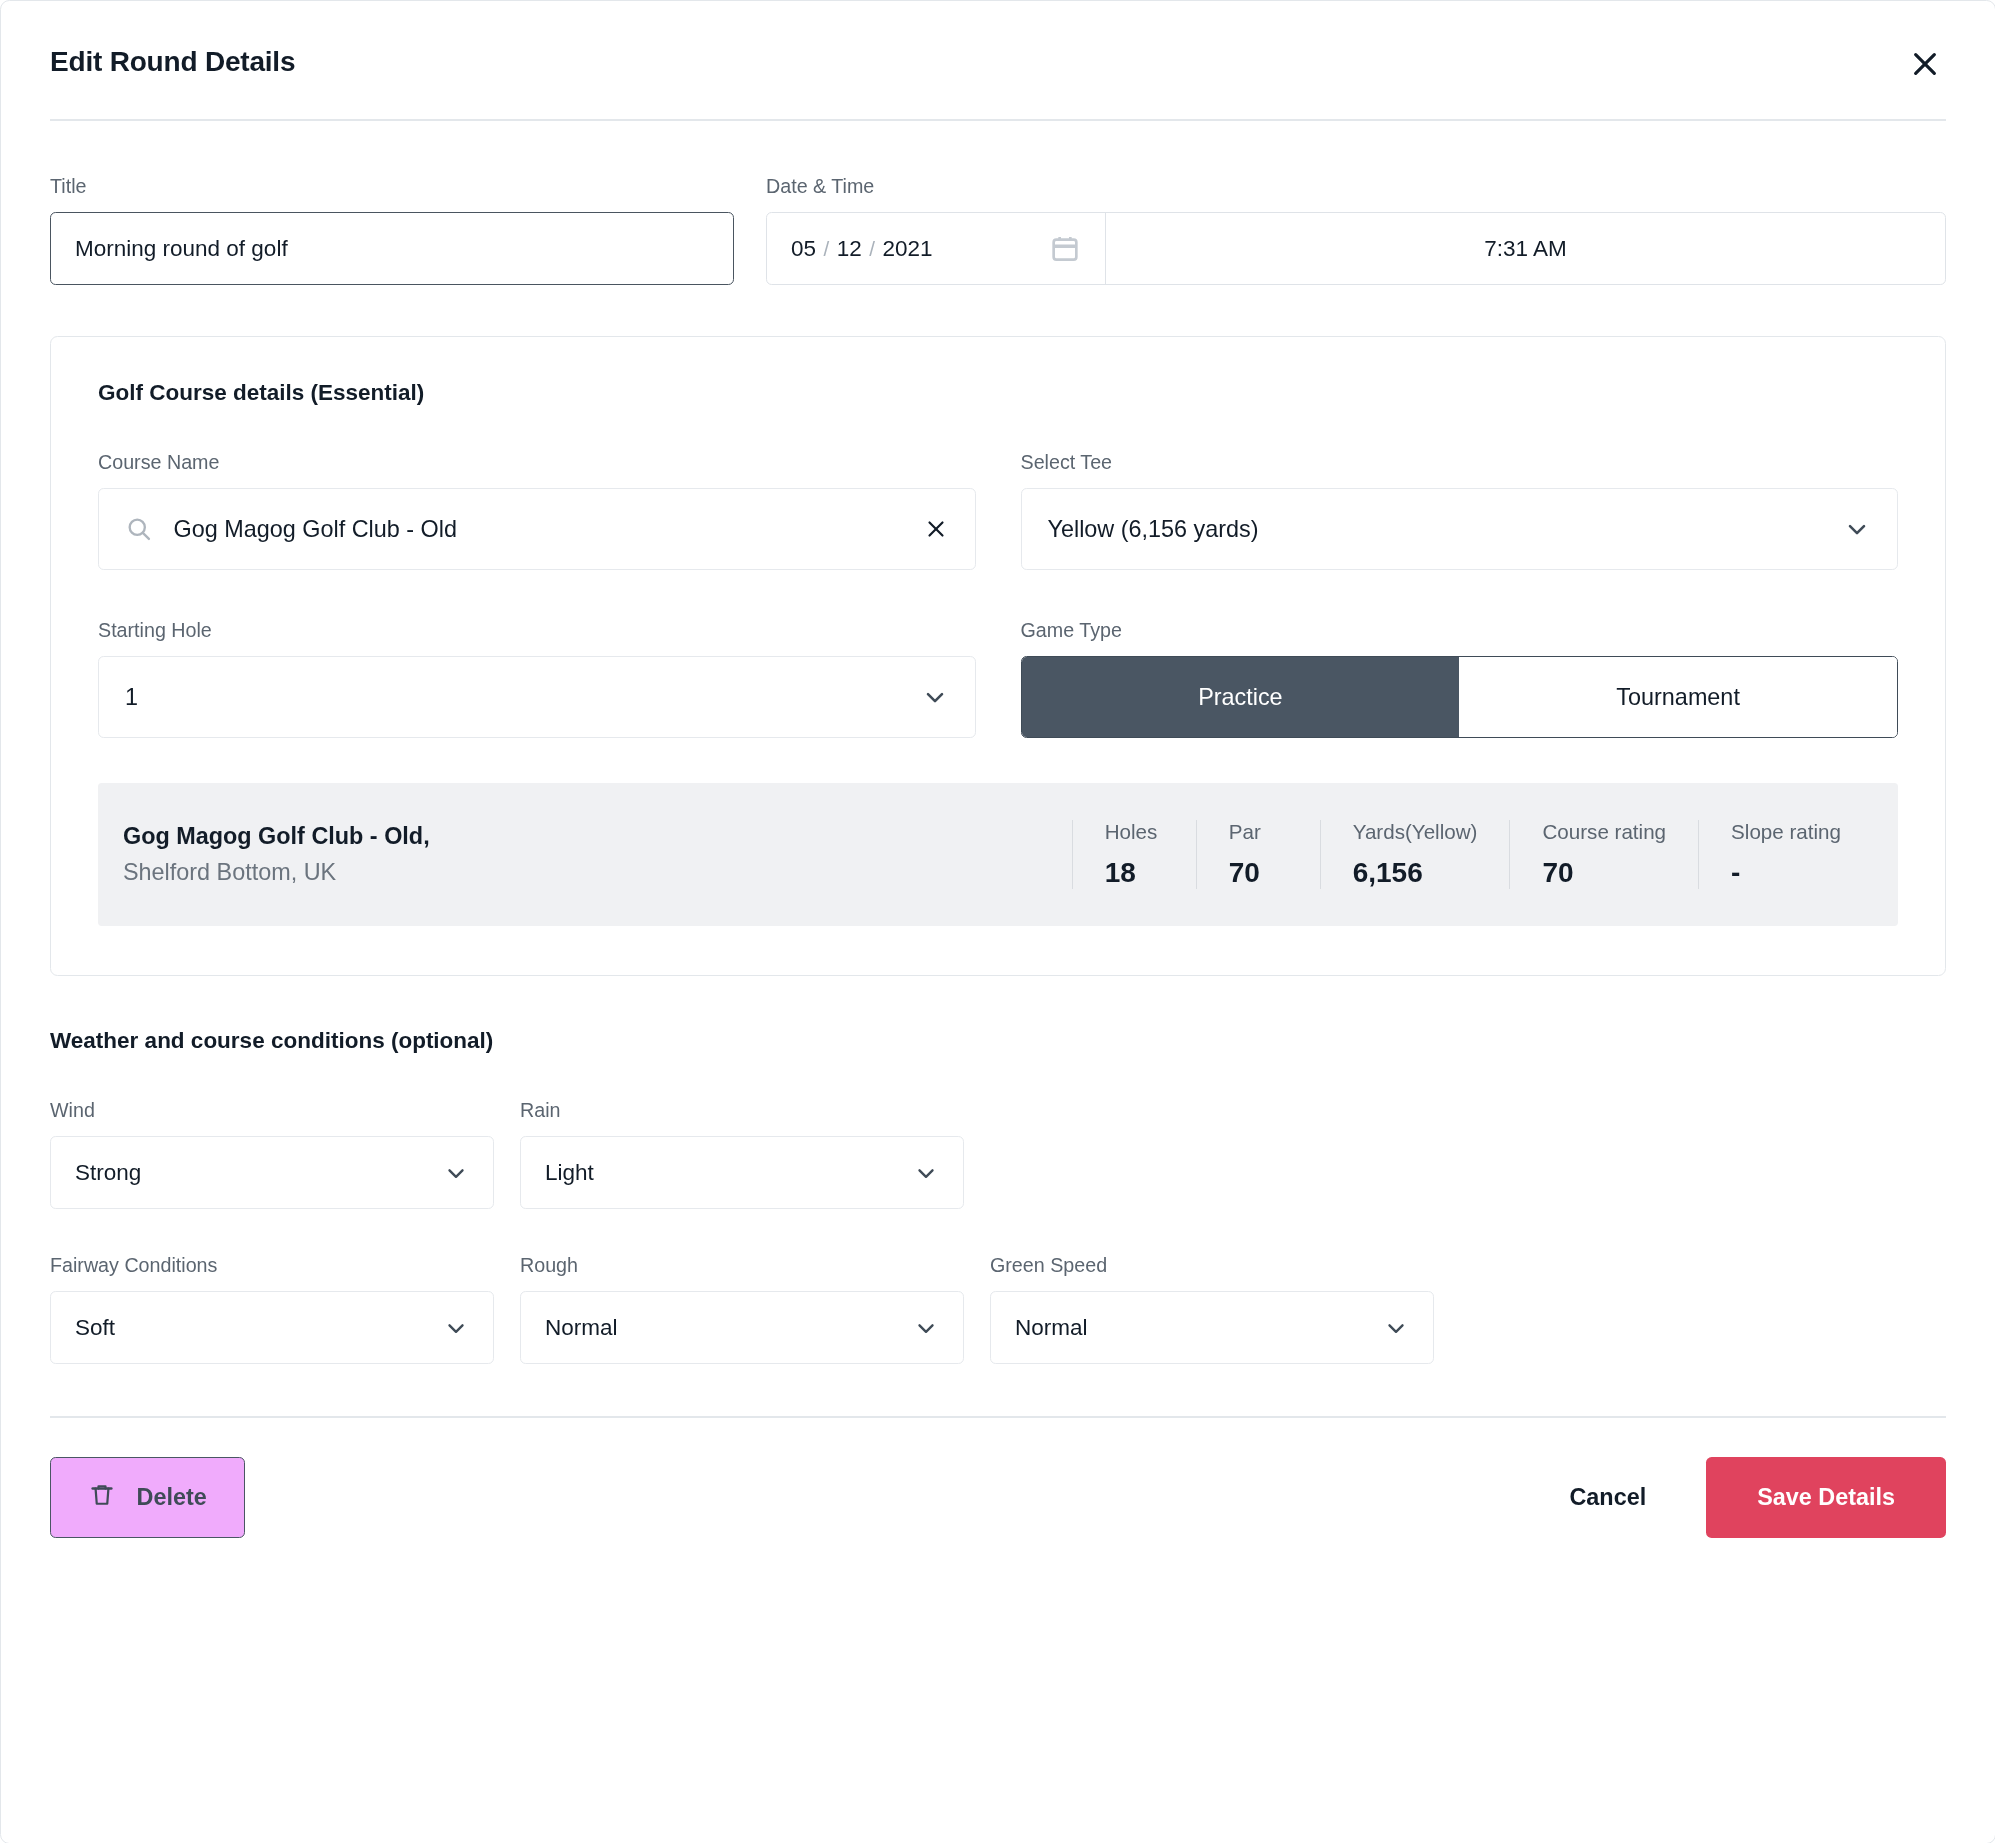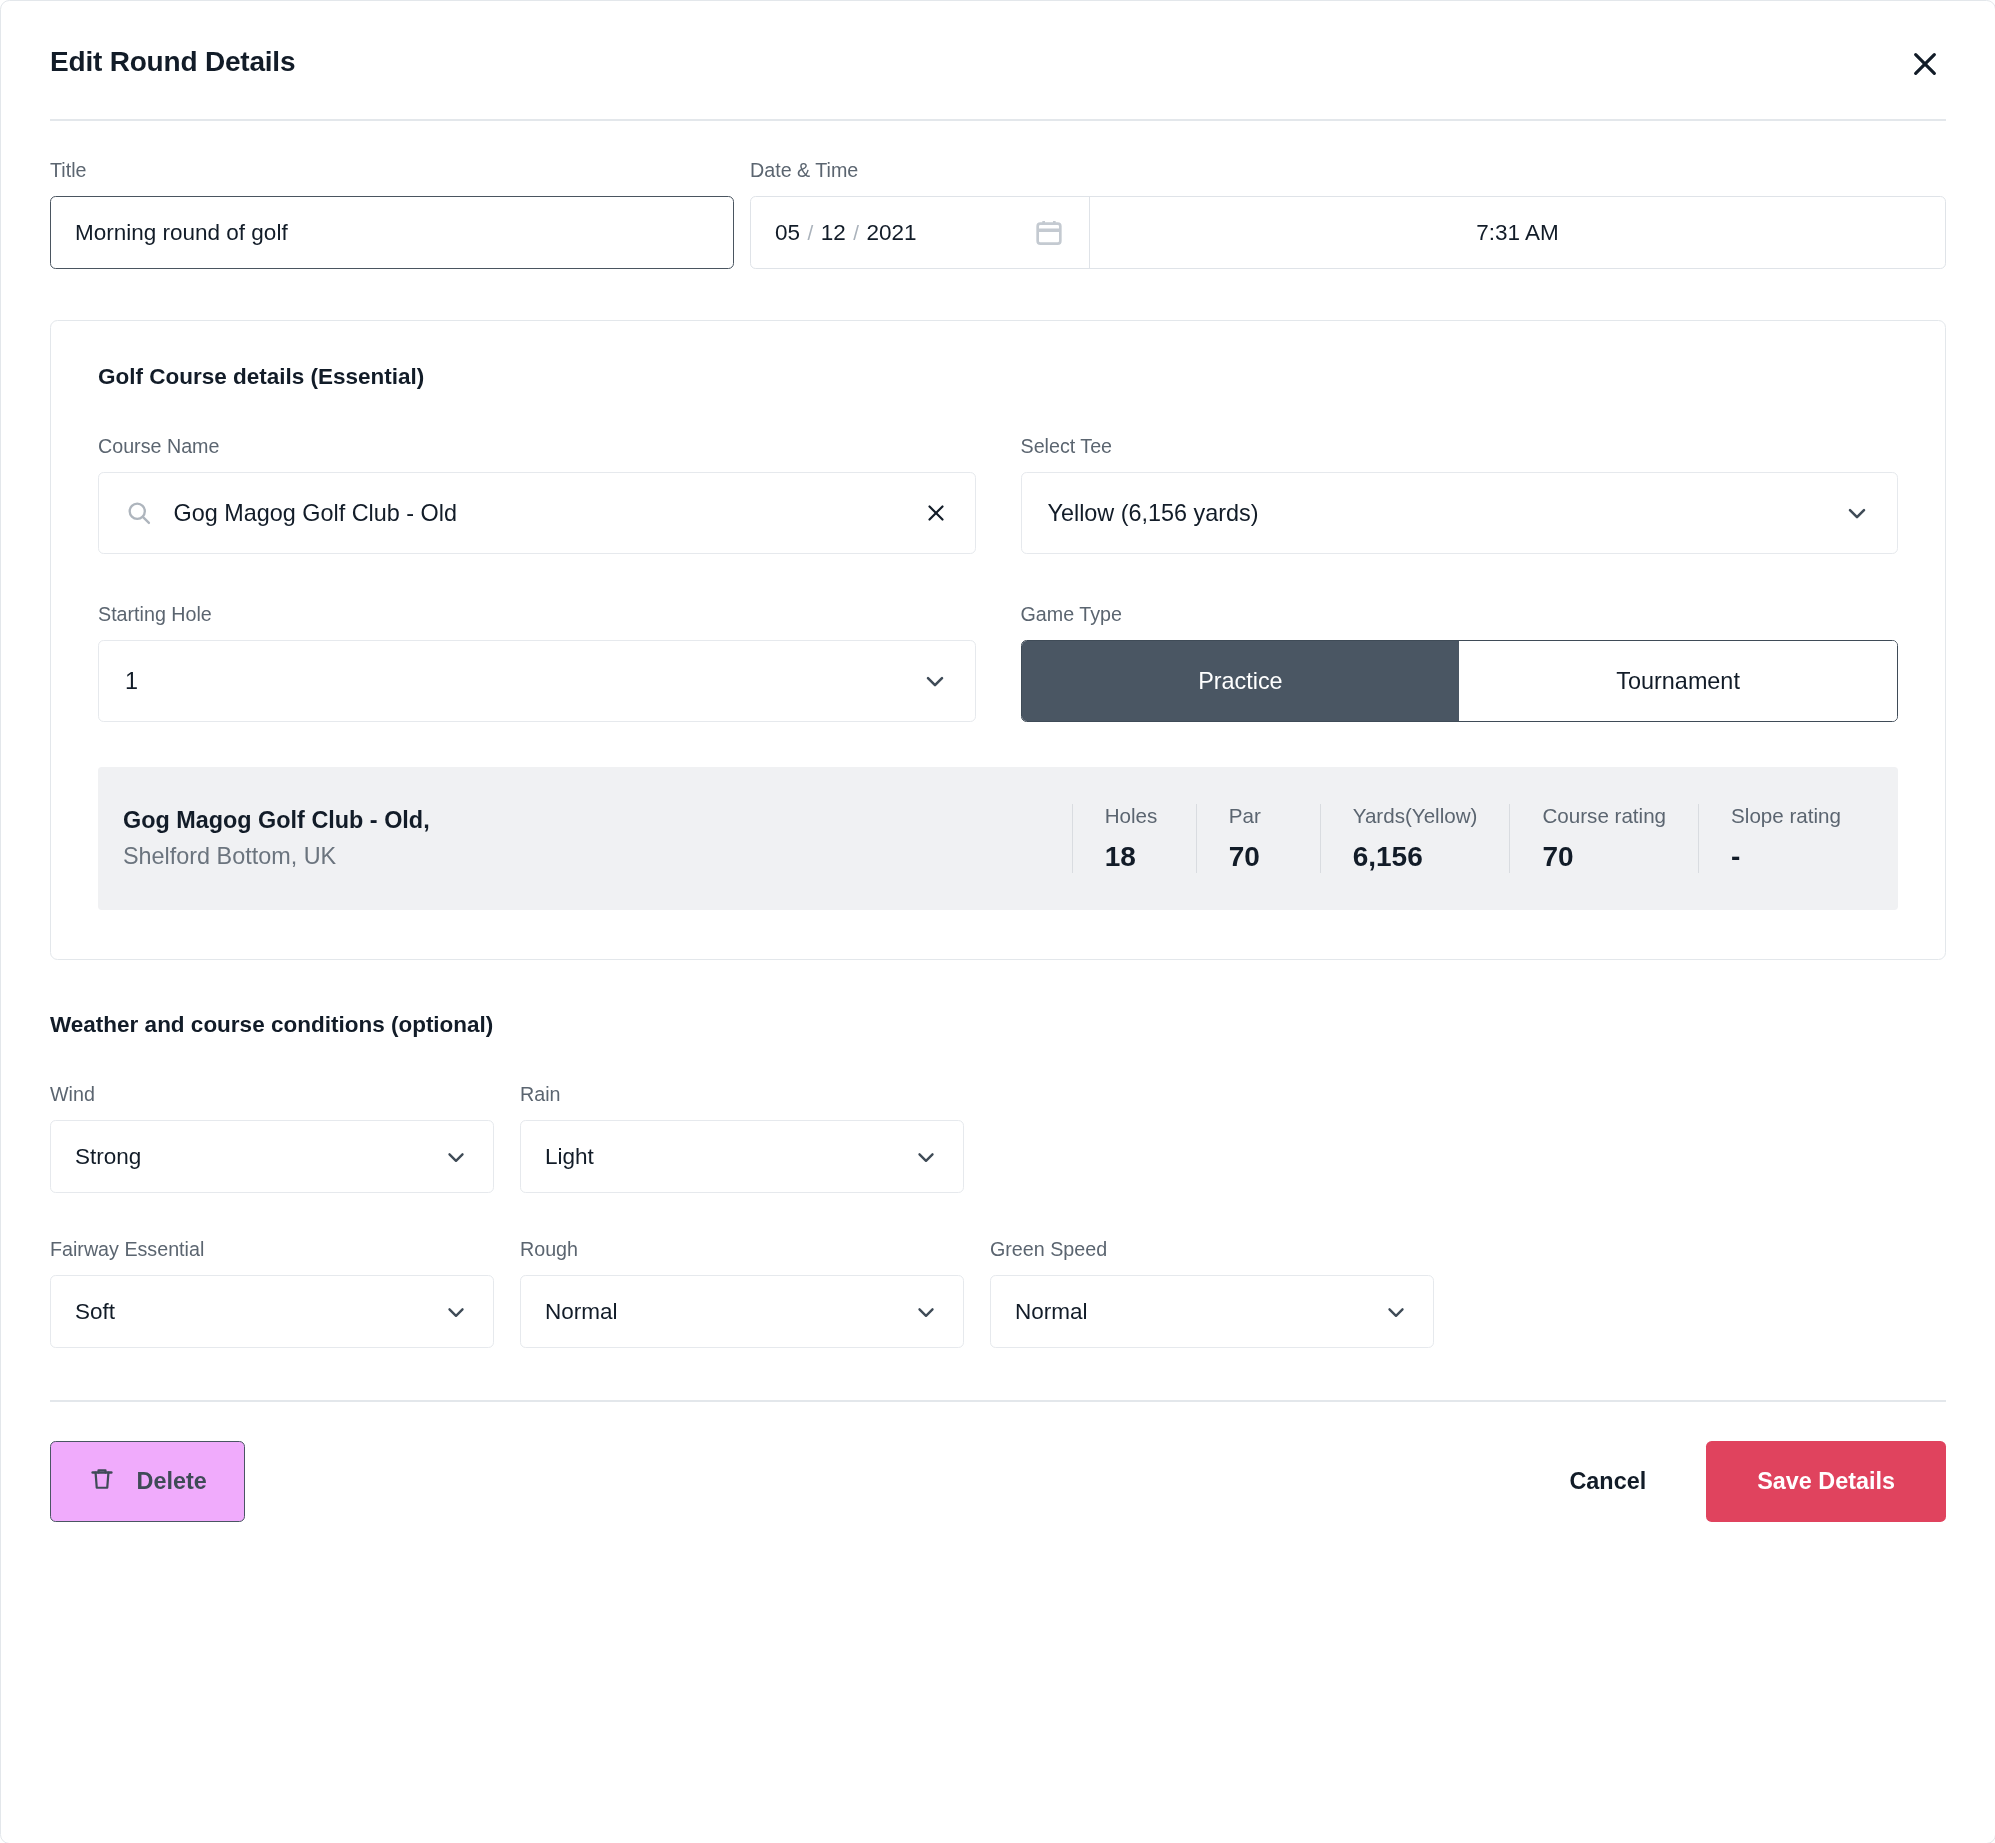--- a/index.html
+++ b/index.html
@@ -68,22 +68,22 @@
     align-items: center;
     padding: 0 24px;
     font-size: 22.5px;
     color: #121c28;
   }
   .input-box.focused { border-color: #4a5560; }
 
   
   .row-top {
     display: flex;
-    gap: 16px;
-    margin-top: 38px;
+    gap: 32px;
+    margin-top: 54px;
   }
   .col-title { width: 684px; }
   .col-datetime { flex: 1; }
 
   .datetime-group {
     display: flex;
     height: 73px;
     border: 1.9px solid #dfe3e8;
     border-radius: 5.6px;
     overflow: hidden;
@@ -464,21 +464,21 @@
           <svg width="26" height="26" viewBox="0 0 24 24" fill="none" stroke="#3f4b57" stroke-width="2.2" stroke-linecap="round" stroke-linejoin="round">
             <polyline points="6 9.5 12 15.5 18 9.5"></polyline>
           </svg>
         </span>
       </div>
     </div>
   </div>
 
   <div class="weather-row">
     <div class="weather-col">
-      <span class="field-label">Fairway Essential</span>
+      <span class="field-label">Fairway Conditions</span>
       <div class="small-select">
         <span class="value">Soft</span>
         <span class="chev">
           <svg width="26" height="26" viewBox="0 0 24 24" fill="none" stroke="#3f4b57" stroke-width="2.2" stroke-linecap="round" stroke-linejoin="round">
             <polyline points="6 9.5 12 15.5 18 9.5"></polyline>
           </svg>
         </span>
       </div>
     </div>
     <div class="weather-col">

